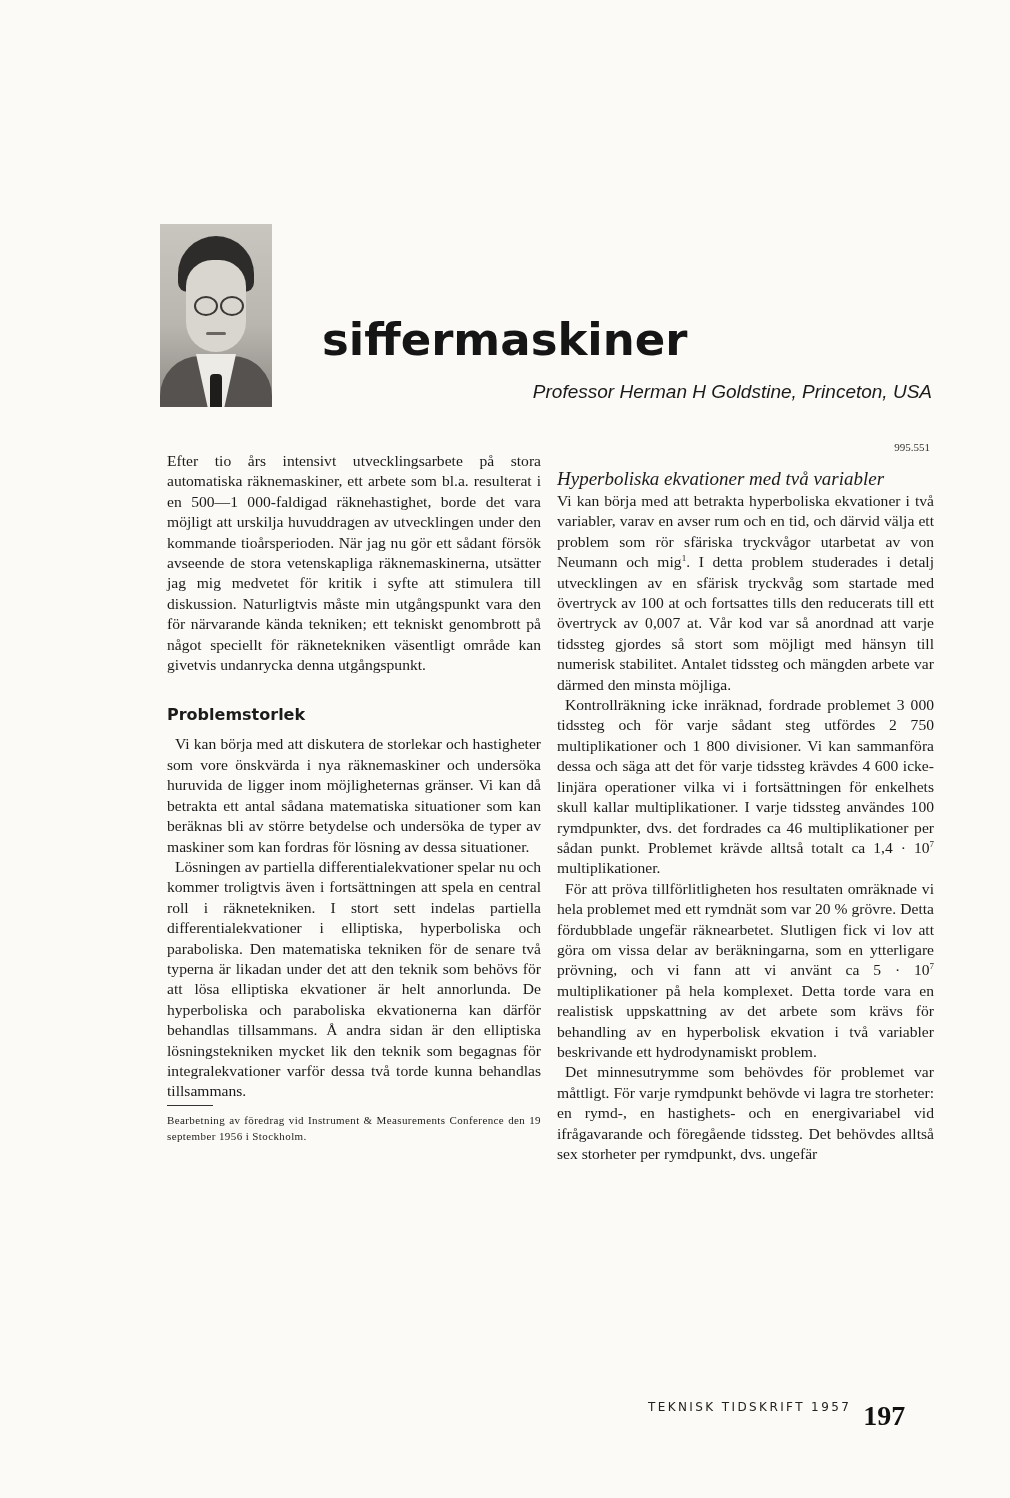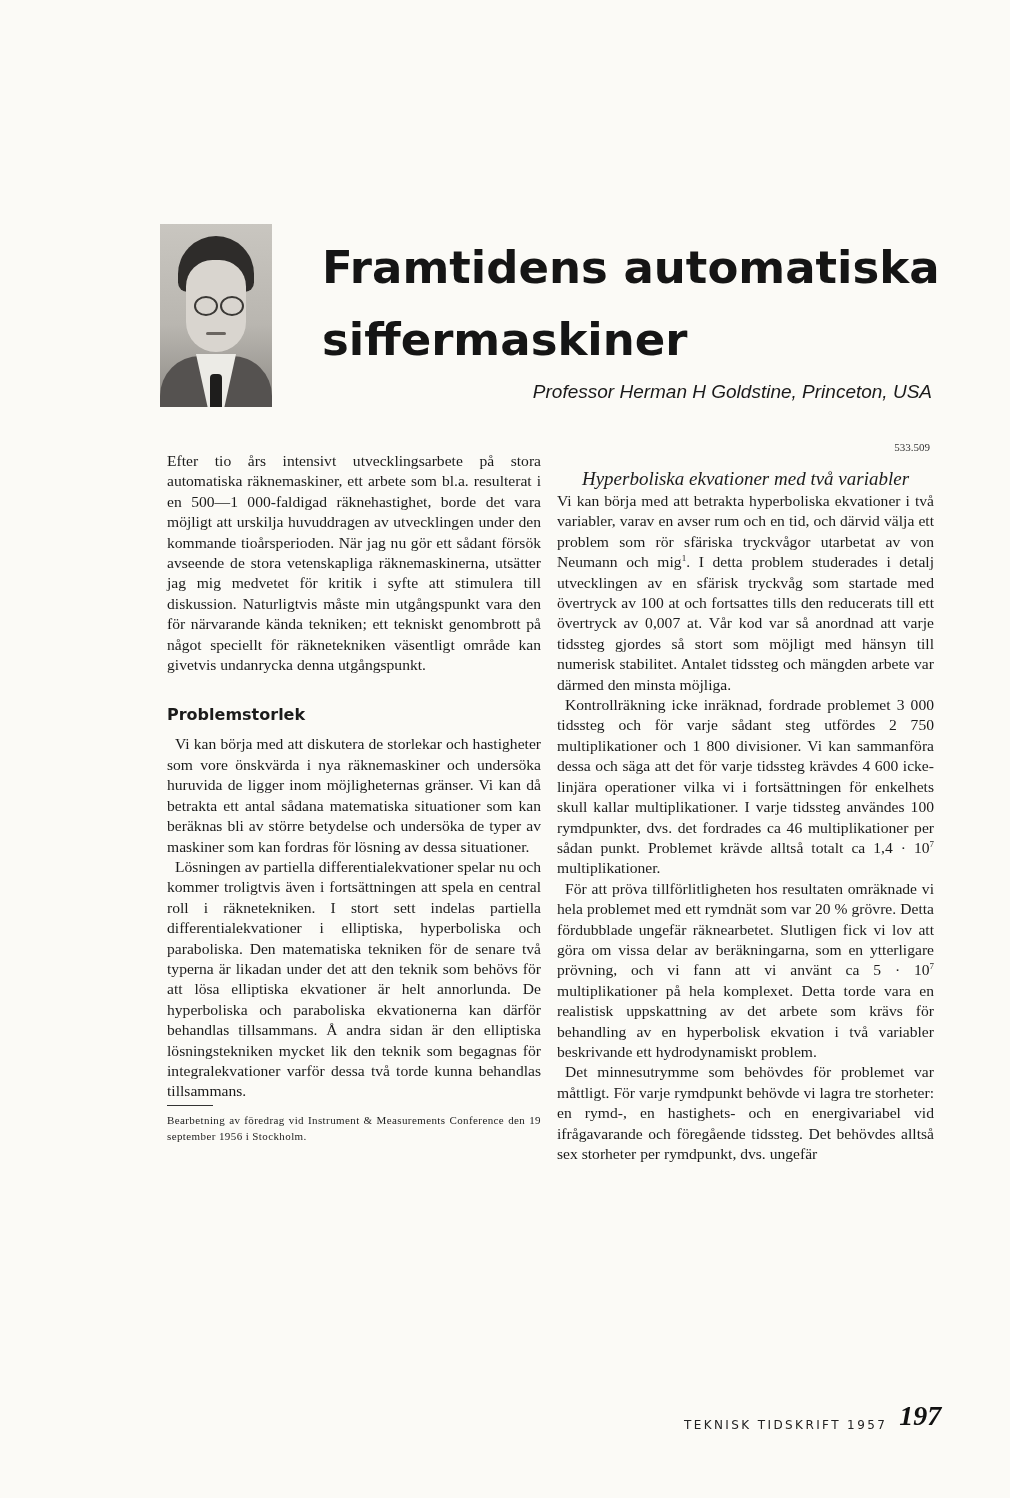--- a/index.html
+++ b/index.html
@@ -49,61 +49,61 @@
     .col.left { left: 167px; }
     .col.right { left: 557px; width: 377px; }
     .col p { margin: 0; }
     .col p.indent { text-indent: 8px; }
     .col h2.sans {
       font-family: "DejaVu Sans", sans-serif; font-weight: bold;
       font-size: 16px; margin: 30px 0 9px 0; line-height: 20px;
     }
     .col h2.ital {
       font-family: "Liberation Serif", serif; font-style: italic; font-weight: normal;
-      font-size: 19px; margin: 17px 0 1px 0; line-height: 22px; text-align: center;
+      font-size: 19px; margin: 17px 0 1px 0; line-height: 22px; text-align: left;
     }
     sup { font-size: 9px; line-height: 0; }
     .footnote-rule { width: 46px; height: 1px; background: #333; margin: 3px 0 6px 0; }
     .footnote {
       font-family: "Liberation Serif", serif; font-size: 11px; line-height: 16px;
       text-align: justify; letter-spacing: 0.4px; color: #222;
     }
     .footer {
-      position: absolute; left: 684px; top: 1400px;
-      display: flex; align-items: flex-end; gap: 12px;
+      position: absolute; left: 648px; top: 1400px;
+      display: flex; align-items: flex-start; gap: 12px;
     }
     .footer .journal {
       font-family: "DejaVu Sans", sans-serif; font-size: 12px; letter-spacing: 2.4px; color: #222;
     }
     .footer .page {
-      font-family: "Liberation Serif", serif; font-style: italic; font-weight: bold;
+      font-family: "Liberation Serif", serif; font-weight: bold;
       font-size: 28px; color: #111;
     }
   </style>
 </head>
 <body>
 
 <div class="photo" title="Portrait of Professor Herman H Goldstine">
   <div class="suit"></div>
   <div class="collar"></div>
   <div class="tie"></div>
   <div class="hair"></div>
   <div class="face"></div>
   <div class="glasses-l"></div>
   <div class="glasses-r"></div>
   <div class="mouth"></div>
 </div>
 
 <h1 class="title">
-  <span>Framtidens automatiska</span><br>
+  <br>
   <span>siffermaskiner</span>
 </h1>
 
 <div class="author">Professor Herman H Goldstine, Princeton, USA</div>
-<div class="udc">533.509</div>
+<div class="udc">995.551</div>
 
 <div class="col left">
   <p>Efter tio års intensivt utvecklingsarbete på stora automatiska räknemaskiner, ett arbete som bl.a. resulterat i en 500—1 000-faldigad räknehastighet, borde det vara möjligt att urskilja huvuddragen av utvecklingen under den kommande tioårsperioden. När jag nu gör ett sådant försök avseende de stora vetenskapliga räknemaskinerna, utsätter jag mig medvetet för kritik i syfte att stimulera till diskussion. Naturligtvis måste min utgångspunkt vara den för närvarande kända tekniken; ett tekniskt genombrott på något speciellt för räknetekniken väsentligt område kan givetvis undanrycka denna utgångspunkt.</p>
   <h2 class="sans">Problemstorlek</h2>
   <p class="indent">Vi kan börja med att diskutera de storlekar och hastigheter som vore önskvärda i nya räknemaskiner och undersöka huruvida de ligger inom möjligheternas gränser. Vi kan då betrakta ett antal sådana matematiska situationer som kan beräknas bli av större betydelse och undersöka de typer av maskiner som kan fordras för lösning av dessa situationer.</p>
   <p class="indent">Lösningen av partiella differentialekvationer spelar nu och kommer troligtvis även i fortsättningen att spela en central roll i räknetekniken. I stort sett indelas partiella differentialekvationer i elliptiska, hyperboliska och paraboliska. Den matematiska tekniken för de senare två typerna är likadan under det att den teknik som behövs för att lösa elliptiska ekvationer är helt annorlunda. De hyperboliska och paraboliska ekvationerna kan därför behandlas tillsammans. Å andra sidan är den elliptiska lösningstekniken mycket lik den teknik som begagnas för integralekvationer varför dessa två torde kunna behandlas tillsammans.</p>
   <div class="footnote-rule"></div>
   <div class="footnote">Bearbetning av föredrag vid Instrument &amp; Measurements Conference den 19 september 1956 i Stockholm.</div>
 </div>
 

